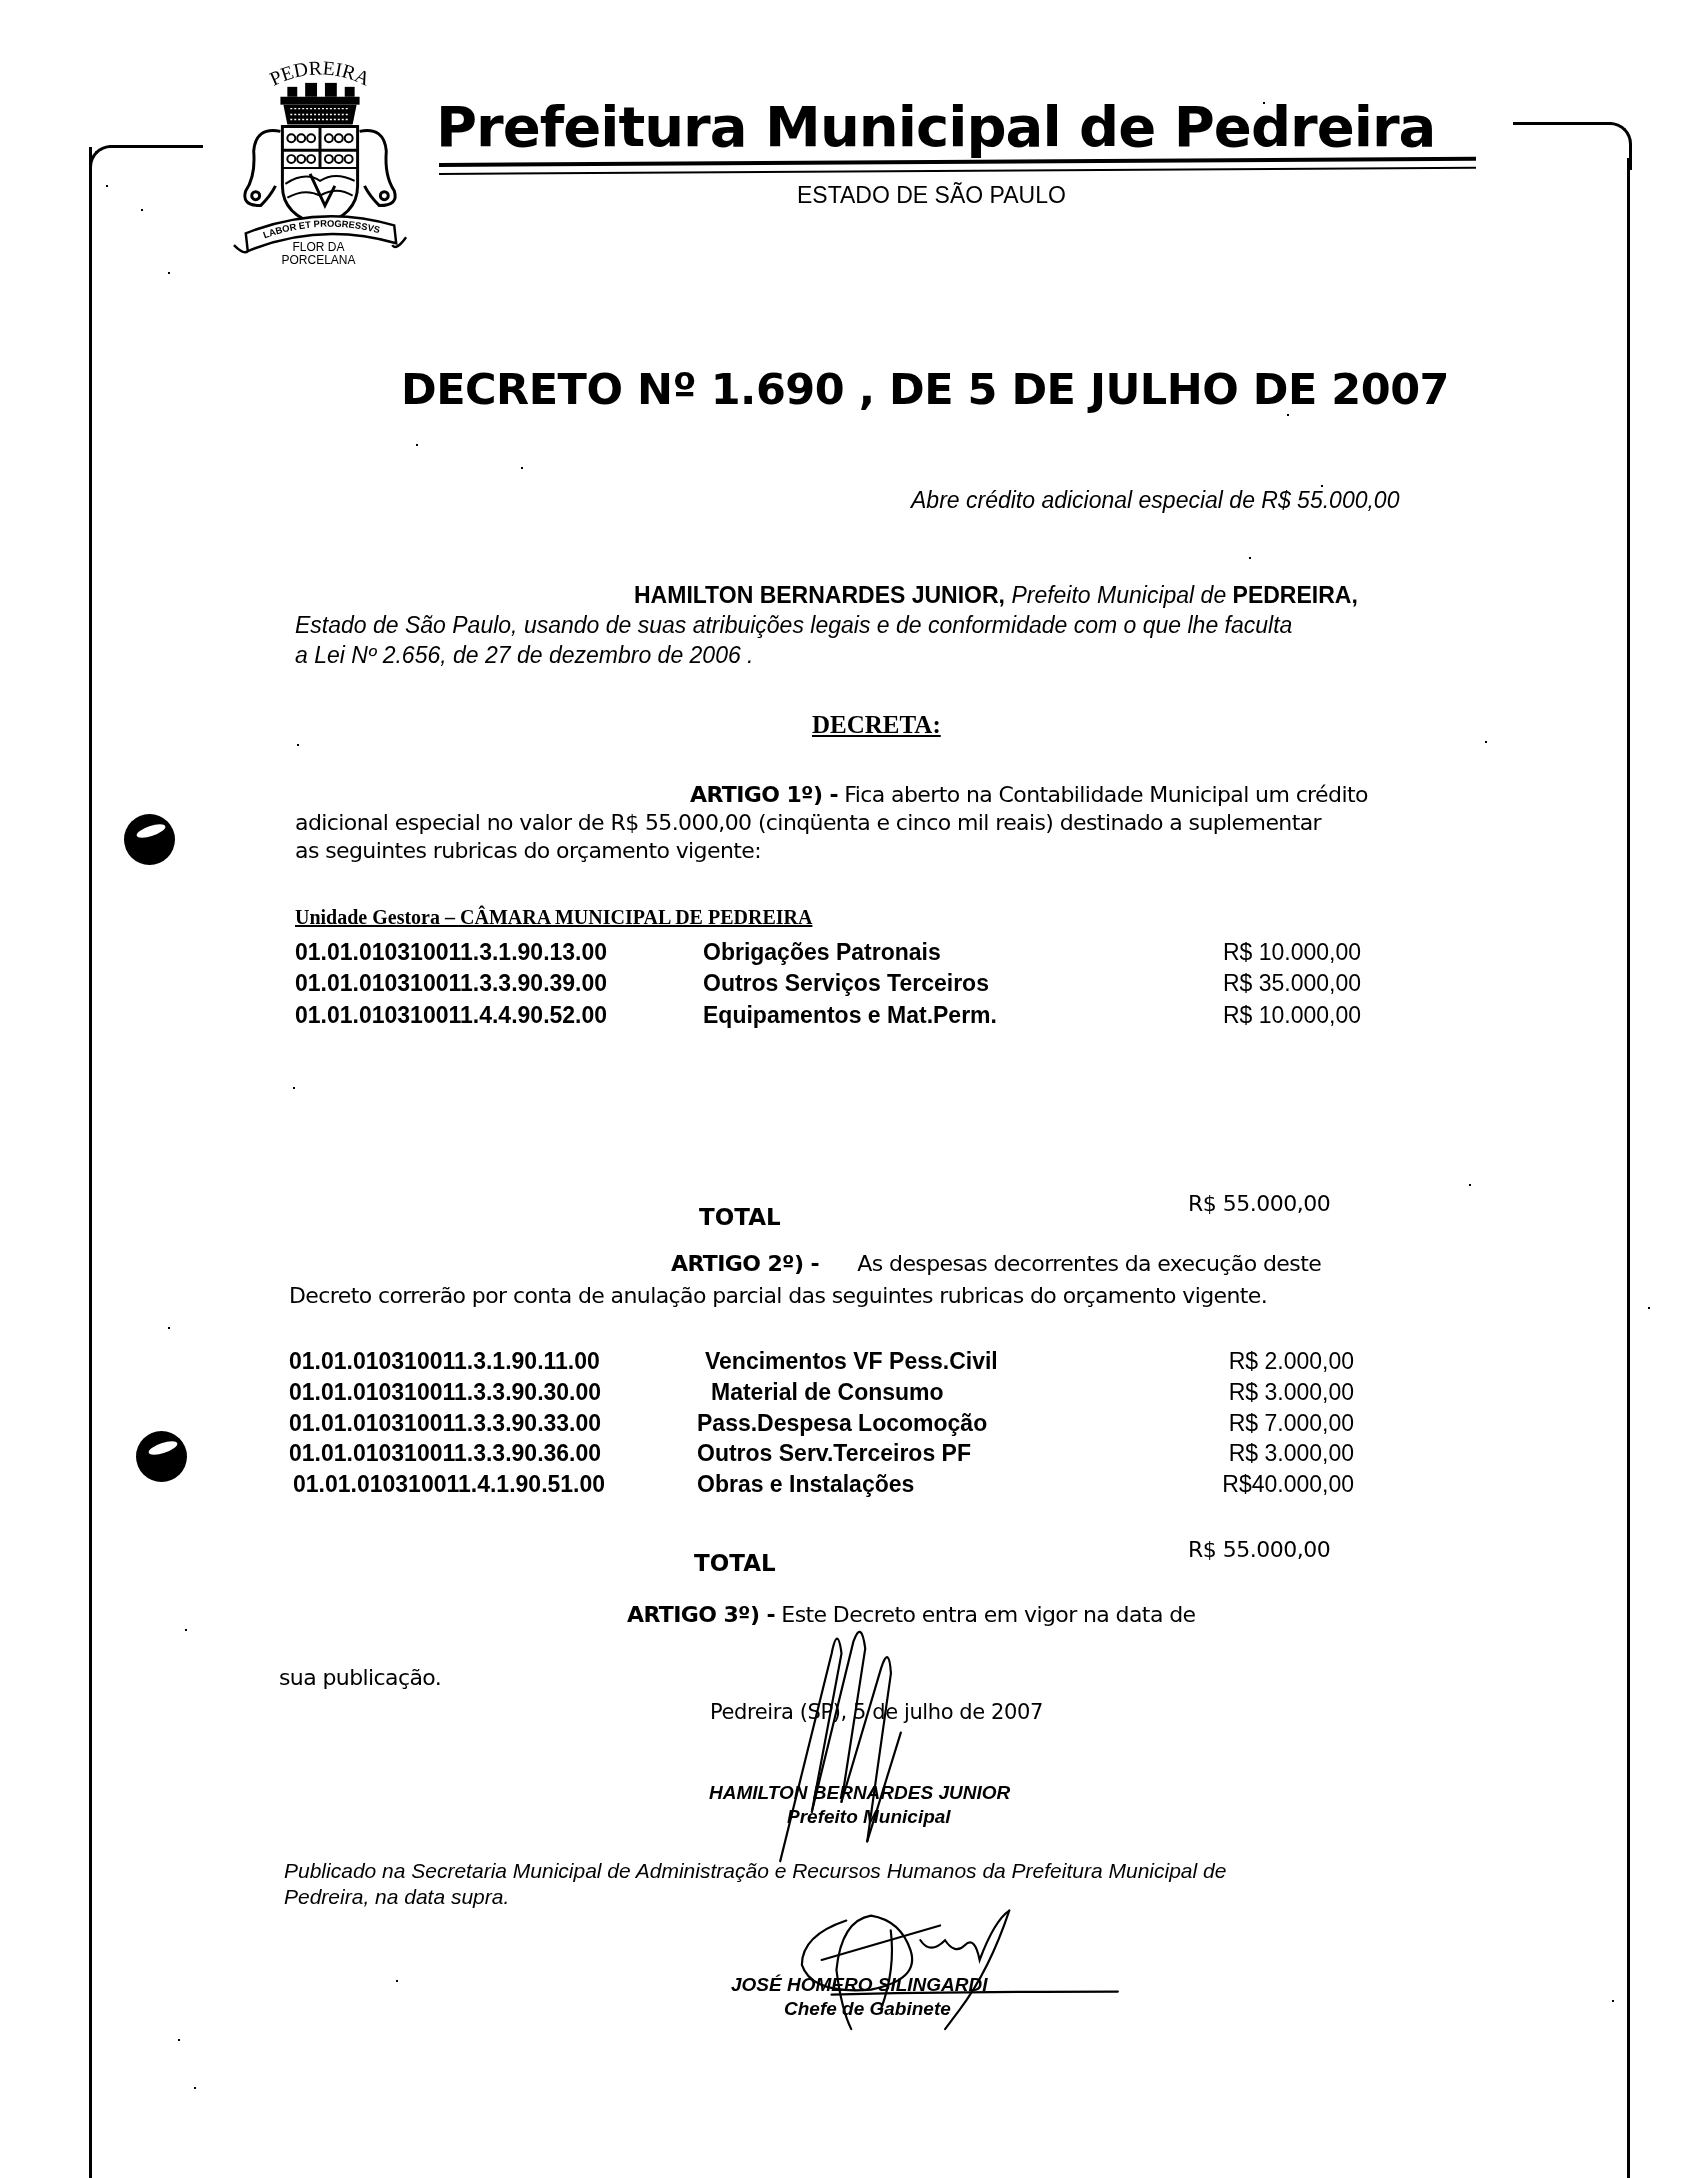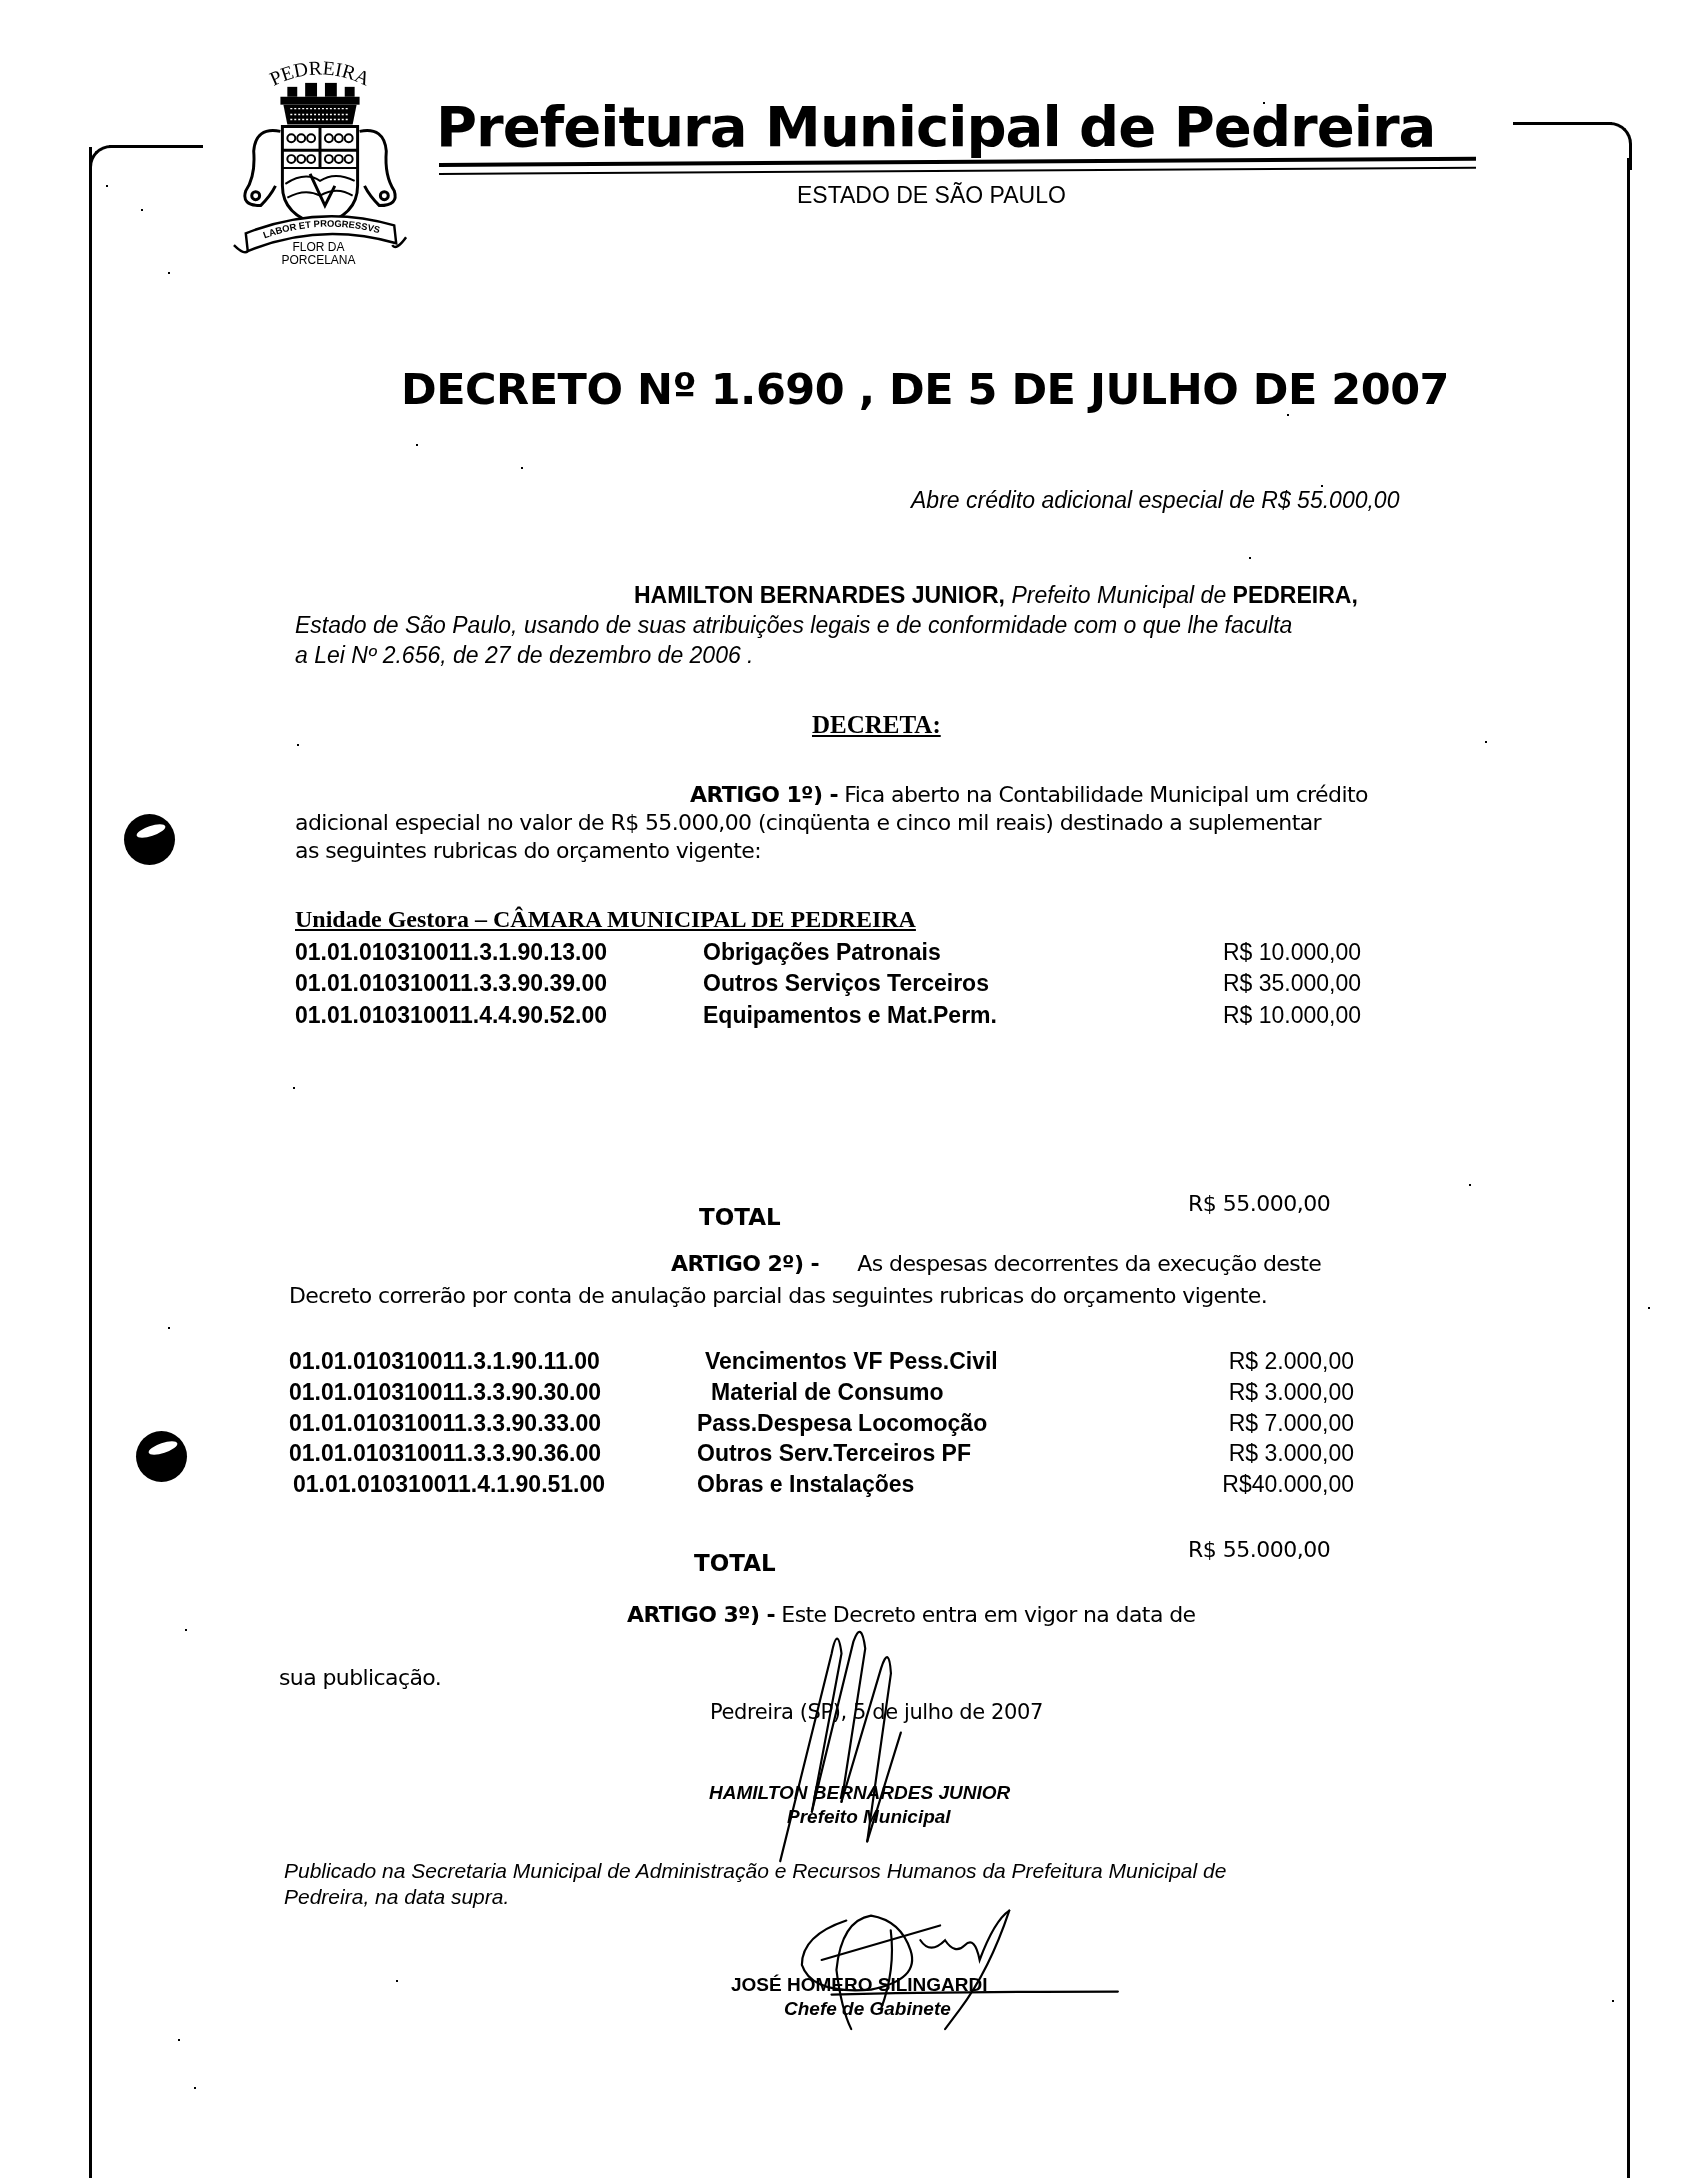--- a/index.html
+++ b/index.html
@@ -36,21 +36,21 @@
 
     .decreta { left: 812px; top: 711px; font-family: "Liberation Serif", serif; font-weight: bold; font-size: 25px; text-decoration: underline; white-space: nowrap; }
 
     .art-text { font-family: "DejaVu Sans", sans-serif; font-size: 22px; white-space: nowrap; letter-spacing: -0.6px; }
     .art-lead { font-weight: bold; }
 
     .art1-l1 { left: 690px; top: 782px; }
     .art1-l2 { left: 295px; top: 810px; }
     .art1-l3 { left: 295px; top: 838px; }
 
-    .ug-heading { left: 295px; top: 906px; font-family: "Liberation Serif", serif; font-weight: bold; font-size: 24px; text-decoration: underline; white-space: nowrap; }
+    .ug-heading { left: 295px; top: 906px; font-family: "Liberation Serif", serif; font-weight: bold; font-size: 20px; text-decoration: underline; white-space: nowrap; }
 
     .row { position: absolute; height: 32px; font-size: 23px; font-weight: bold; white-space: nowrap; }
     .row .code { position: absolute; left: 0; }
     .row .desc { position: absolute; }
     .row .val { position: absolute; font-weight: normal; text-align: right; width: 198px; }
 
     .total-label { font-family: "DejaVu Sans", sans-serif; font-weight: bold; font-size: 23px; white-space: nowrap; margin-top: 20px; }
     .total-val { font-family: "DejaVu Sans", sans-serif; font-size: 22px; white-space: nowrap; letter-spacing: -0.5px; }
 
     .art2-l1 { left: 671px; top: 1251px; }
@@ -59,21 +59,21 @@
     .art3-l1 { left: 627px; top: 1602px; }
     .art3-l2 { left: 279px; top: 1665px; }
 
     .place-date { left: 710px; top: 1700px; font-family: "DejaVu Sans", sans-serif; font-size: 21px; white-space: nowrap; letter-spacing: -0.4px; }
     .mayor-name { left: 709px; top: 1782px; font-weight: bold; font-style: italic; font-size: 19px; white-space: nowrap; }
     .mayor-role { left: 787px; top: 1806px; font-weight: bold; font-style: italic; font-size: 19px; white-space: nowrap; }
 
     .pub-l1 { left: 284px; top: 1859px; font-style: italic; font-size: 21px; white-space: nowrap; }
     .pub-l2 { left: 284px; top: 1885px; font-style: italic; font-size: 21px; white-space: nowrap; }
 
-    .chief-name { left: 731px; top: 1974px; font-weight: bold; font-size: 19px; white-space: nowrap; }
+    .chief-name { left: 731px; top: 1974px; font-weight: bold; font-style: italic; font-size: 19px; white-space: nowrap; }
     .chief-role { left: 784px; top: 1998px; font-weight: bold; font-style: italic; font-size: 19px; white-space: nowrap; }
 
     .sig { pointer-events: none; }
     .hole { width: 51px; height: 51px; border-radius: 50%; background: #000; overflow: hidden; }
     .hole::after { content: ""; position: absolute; left: 12px; top: 12px; width: 30px; height: 10px; border-radius: 50%; background: #fff; transform: rotate(-18deg); }
     .specks span { position: absolute; width: 2px; height: 2px; background: #000; }
   </style>
 </head>
 <body>
 

